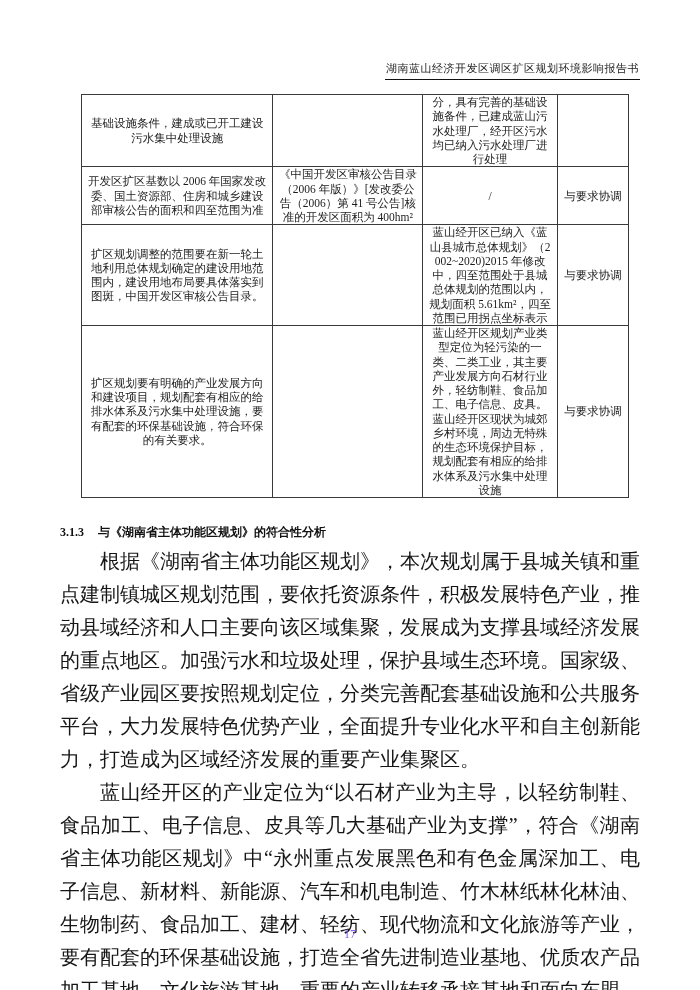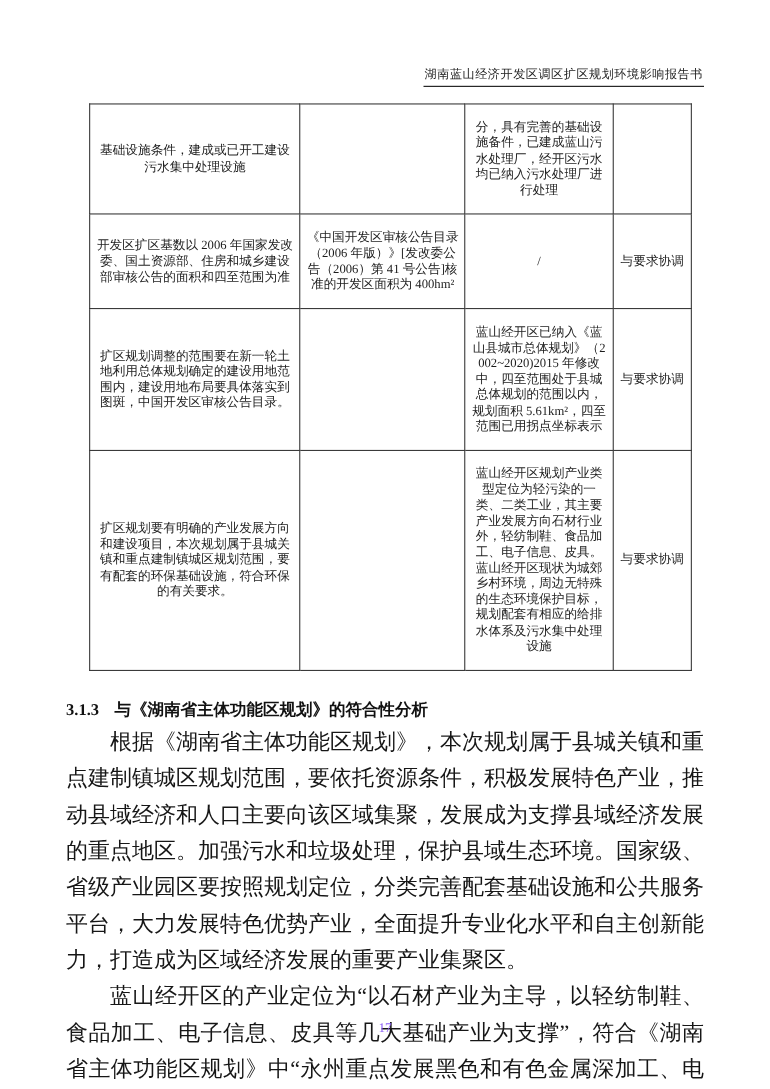--- a/index.html
+++ b/index.html
@@ -34,34 +34,34 @@
     width:548px;
     margin:10px 0 0 21px;
     font-size:11.5px;
     line-height:1.24;
     color:#1c1c1c;
   }
   table.compliance td{
     border:1px solid #3a3a3a;
     vertical-align:middle;
     text-align:center;
-    padding:14px 4px;
+    padding:0 4px;
     word-break:break-all;
     white-space:pre-line;
   }
   table.compliance{border:1.5px solid #2a2a2a;}
   col.c1{width:35%;} col.c2{width:27.4%;} col.c3{width:24.6%;} col.c4{width:13%;}
   tr.r1 td{height:52px;}
   tr.r2 td{height:51px;}
   tr.r3 td{height:95px;margin-top:32px;}
   tr.r4 td{height:147px;}
   
   .section-heading{
     margin-top:26px;
-    font-size:15px;
+    font-size:12px;
     font-weight:bold;
     color:#111;
   }
   .section-heading .num{margin-right:14px;}
   .para{
     margin:0;
     font-size:20px;
     line-height:33px;
     text-align:justify;
     text-indent:2em;
@@ -106,21 +106,21 @@
         <td>/</td>
         <td>与要求协调</td>
       </tr>
       <tr class="r3">
         <td>扩区规划调整的范围要在新一轮土地利用总体规划确定的建设用地范围内，建设用地布局要具体落实到图斑，中国开发区审核公告目录。</td>
         <td></td>
         <td>蓝山经开区已纳入《蓝山县城市总体规划》（2002~2020)2015 年修改中，四至范围处于县城总体规划的范围以内，规划面积 5.61km²，四至范围已用拐点坐标表示</td>
         <td>与要求协调</td>
       </tr>
       <tr class="r4">
-        <td>扩区规划要有明确的产业发展方向和建设项目，本次规划属于县城关镇和重点建制镇城区规划范围，要有配套的环保基础设施，符合环保的有关要求。</td>
+        <td>扩区规划要有明确的产业发展方向和建设项目，规划配套有相应的给排水体系及污水集中处理设施，要有配套的环保基础设施，符合环保的有关要求。</td>
         <td></td>
         <td>蓝山经开区规划产业类型定位为轻污染的一类、二类工业，其主要产业发展方向石材行业外，轻纺制鞋、食品加工、电子信息、皮具。
 蓝山经开区现状为城郊乡村环境，周边无特殊的生态环境保护目标，规划配套有相应的给排水体系及污水集中处理设施</td>
         <td>与要求协调</td>
       </tr>
     </tbody>
   </table>
 
   <div class="section-heading">
     <span class="num">3.1.3</span><span>与《湖南省主体功能区规划》的符合性分析</span>

